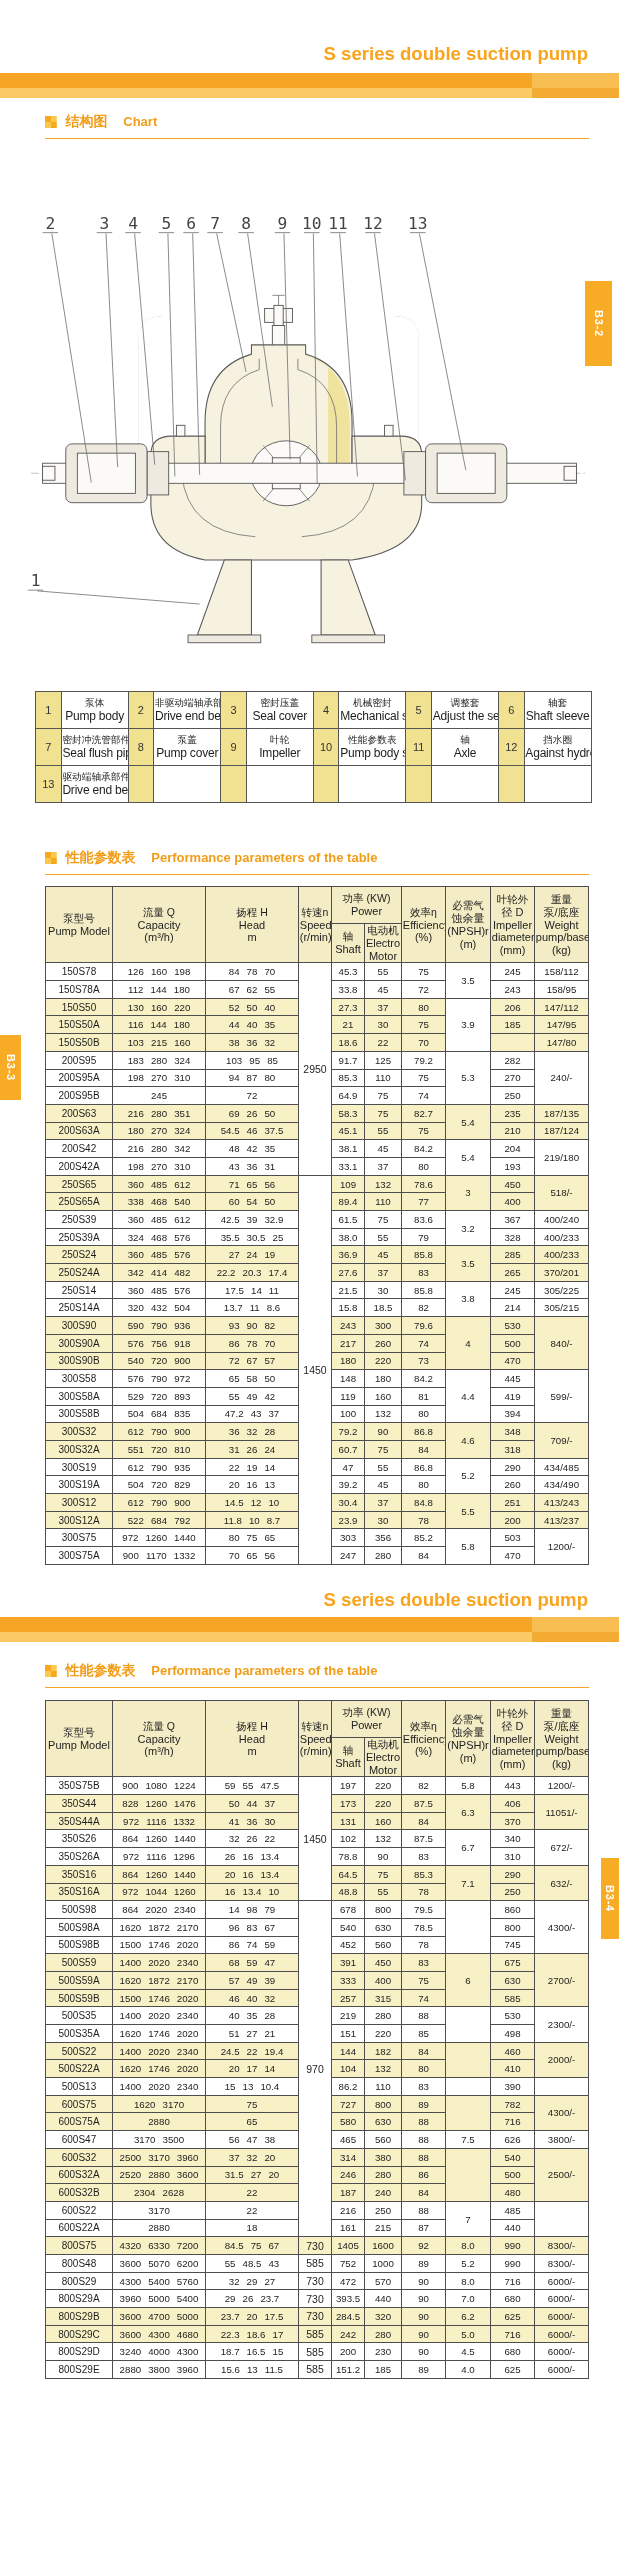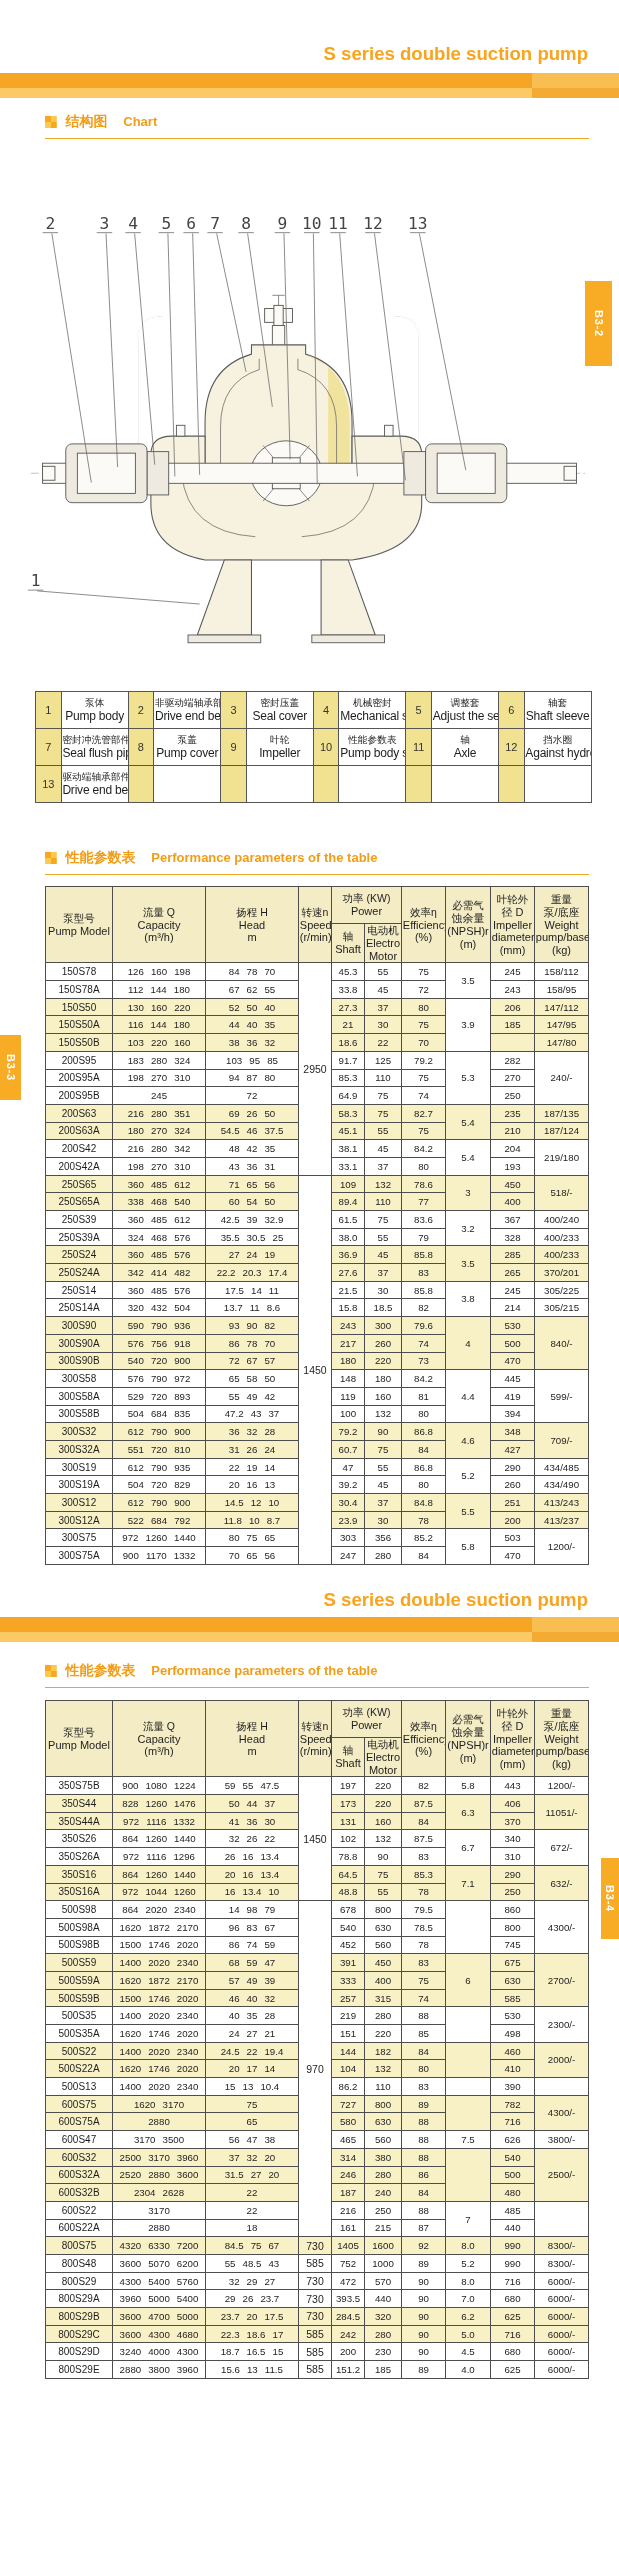--- a/index.html
+++ b/index.html
@@ -424,21 +424,21 @@
           <td class="cap y">116 144 180</td>
           <td class="head y">44 40 35</td>
           <td class="pw y">21</td>
           <td class="pw y">30</td>
           <td class="eff y">75</td>
           <td class="imp y">185</td>
           <td class="wt y">147/95</td>
         </tr>
         <tr>
           <td class="model y">150S50B</td>
-          <td class="cap y">103 220 160</td>
+          <td class="cap y">103 215 160</td>
           <td class="head y">38 36 32</td>
           <td class="pw y">18.6</td>
           <td class="pw y">22</td>
           <td class="eff y">70</td>
           <td class="imp y"></td>
           <td class="wt y">147/80</td>
         </tr>
         <tr>
           <td class="model w">200S95</td>
           <td class="cap w">183 280 324</td>
@@ -662,21 +662,21 @@
           <td class="imp y">348</td>
           <td rowspan="2" class="wt y">709/-</td>
         </tr>
         <tr>
           <td class="model y">300S32A</td>
           <td class="cap y">551 720 810</td>
           <td class="head y">31 26 24</td>
           <td class="pw y">60.7</td>
           <td class="pw y">75</td>
           <td class="eff y">84</td>
-          <td class="imp y">427</td>
+          <td class="imp y">318</td>
         </tr>
         <tr>
           <td class="model w">300S19</td>
           <td class="cap w">612 790 935</td>
           <td class="head w">22 19 14</td>
           <td class="pw w">47</td>
           <td class="pw w">55</td>
           <td class="eff w">86.8</td>
           <td rowspan="2" class="npsh w">5.2</td>
           <td class="imp w">290</td>
@@ -972,21 +972,21 @@
           <td class="pw w">219</td>
           <td class="pw w">280</td>
           <td class="eff w">88</td>
           <td rowspan="2" class="npsh w"></td>
           <td class="imp w">530</td>
           <td rowspan="2" class="wt w">2300/-</td>
         </tr>
         <tr>
           <td class="model w">500S35A</td>
           <td class="cap w">1620 1746 2020</td>
-          <td class="head w">24 27 21</td>
+          <td class="head w">51 27 21</td>
           <td class="pw w">151</td>
           <td class="pw w">220</td>
           <td class="eff w">85</td>
           <td class="imp w">498</td>
         </tr>
         <tr>
           <td class="model y">500S22</td>
           <td class="cap y">1400 2020 2340</td>
           <td class="head y">24.5 22 19.4</td>
           <td class="pw y">144</td>

